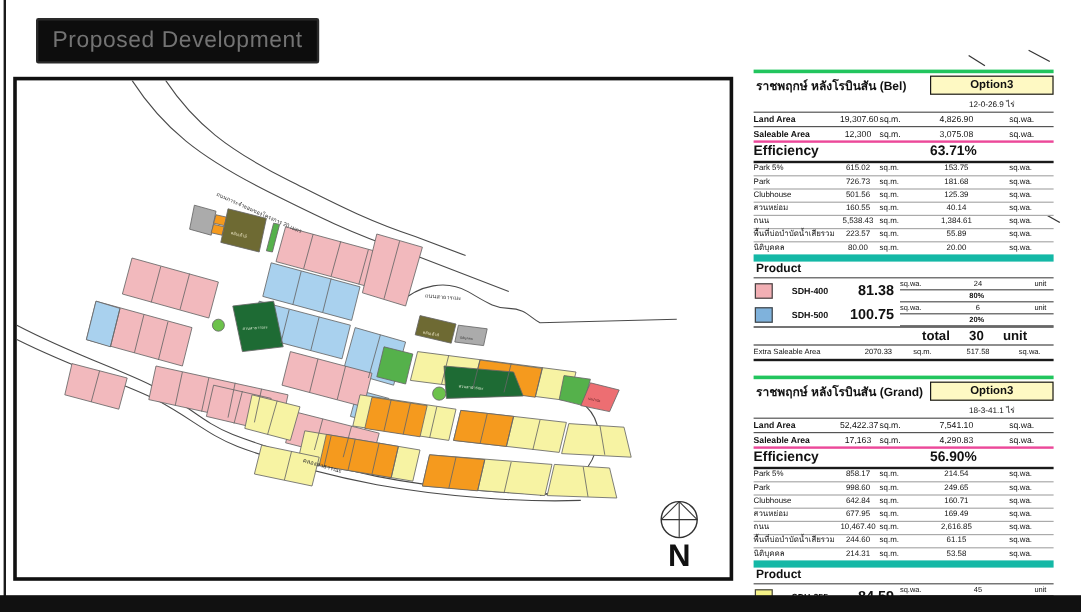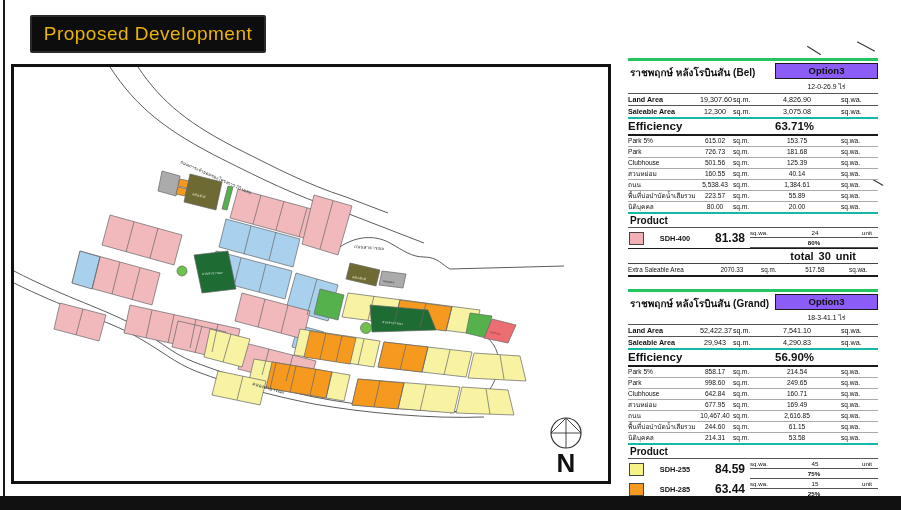--- a/index.html
+++ b/index.html
@@ -2,53 +2,53 @@
 <html><head>
 <meta charset="utf-8">
 <style>
   html,body{margin:0;padding:0;background:#e8e8e8;}
   .slide{position:relative;width:901px;height:510px;background:#fff;overflow:hidden;
          font-family:"Liberation Sans","DejaVu Sans",sans-serif;color:#111;}
   .left-edge{position:absolute;left:3px;top:0;width:2px;height:510px;background:#1a1a1a;}
   .bottom-bar{position:absolute;left:0;top:496px;width:901px;height:14px;background:#111;}
   .title-box{position:absolute;left:30px;top:15px;width:232px;height:34px;background:#0d0d0d;
              border:2px solid #2a2a2a;border-radius:2px;display:flex;align-items:center;justify-content:center;}
-  .title-box span{color:#eab308;font-size:19px;letter-spacing:.5px;}
+  .title-box span{color:#737373;font-size:19px;letter-spacing:.5px;}
   .map-frame{position:absolute;left:11px;top:64px;width:594px;height:414px;border:3px solid #111;background:#fff;}
   .map-frame svg{display:block;width:594px;height:414px;}
   
   .pen{position:absolute;border-top:1.6px solid #333;}
   
   .tables{position:absolute;left:628px;top:58px;width:250px;}
   .ptable{width:250px;}
   .ptable.second{margin-top:12px;}
   .t-head{display:grid;grid-template-columns:1fr 103px;border-top:3px solid #22c55e;min-height:26px;}
   .t-title{font-weight:bold;font-size:10px;line-height:1.2;padding:6px 0 2px 2px;}
-  .opt-box{border:1.6px solid #1a1a1a;font-weight:bold;font-size:9.5px;text-align:center;height:14px;line-height:14px;margin-top:2px;background:#8b5cf6;}
+  .opt-box{border:1.6px solid #1a1a1a;font-weight:bold;font-size:9.5px;text-align:center;height:14px;line-height:14px;margin-top:2px;background:#fef9c3;}
   .rai{font-size:6.8px;text-align:center;padding:2px 0 1px;}
   .grid-row{display:grid;grid-template-columns:72px 30px 26px 82px 1fr;}
   .area-row{font-size:7.2px;line-height:11px;border-top:1px solid #555;}
   .area-row .lbl{font-weight:bold;}
   .num{text-align:center;}
   .unit{padding-left:3px;}
-  .eff-row{display:grid;grid-template-columns:147px 1fr;border-top:2px solid #14b8a6;border-bottom:2px solid #1a1a1a;
+  .eff-row{display:grid;grid-template-columns:147px 1fr;border-top:2px solid #ec4899;border-bottom:2px solid #1a1a1a;
            font-weight:bold;font-size:11.5px;line-height:15px;}
   .detail-row{font-size:6.6px;line-height:10px;border-bottom:1px solid #aaa;}
   .detail-rows .detail-row:last-child{border-bottom:none;}
-  .prod-head{font-weight:bold;font-size:10px;line-height:13px;border-top:2px solid #14b8a6;border-bottom:1px solid #555;padding-left:2px;}
+  .prod-head{font-weight:bold;font-size:10px;line-height:13px;border-top:6px solid #14b8a6;border-bottom:1px solid #555;padding-left:2px;}
   .prod{display:grid;grid-template-columns:18px 58px 46px 1fr;align-items:center;height:20px;}
   .swatch{width:13px;height:11px;border:1px solid #444;margin-left:1px;}
   .pname{font-weight:bold;font-size:7.4px;text-align:center;}
   .psize{font-weight:bold;font-size:12px;text-align:right;padding-right:5px;}
   .pright{display:flex;flex-direction:column;justify-content:center;}
   .prow1{display:flex;justify-content:space-between;border-bottom:1px solid #555;font-size:6.2px;line-height:9px;padding-right:6px;}
   .prow2{border-bottom:1px solid #555;font-size:6.2px;line-height:9px;text-align:center;font-weight:bold;}
   .total-row{display:flex;justify-content:flex-end;border-top:1.6px solid #1a1a1a;font-weight:bold;
              font-size:11px;line-height:14px;padding:0 22px 0 2px;}
-  .total-val span{margin-left:5px;}
+  .total-val span{margin-left:16px;}
   .extra-row{display:grid;grid-template-columns:78px 52px 26px 62px 1fr;font-size:6.3px;line-height:11px;
              border-top:1px solid #444;border-bottom:2px solid #1a1a1a;}
 </style>
 </head>
 <body>
 
 <div class="slide">
   <div class="left-edge"></div>
 
   <div class="title-box">
@@ -279,20 +279,33 @@
             <div class="psize">81.38</div>
             <div class="pright">
               <div class="prow1">
                 <span>sq.wa.</span>
                 <span>24</span>
                 <span>unit</span>
               </div>
               <div class="prow2">80%</div>
             </div>
           </div>
+          <div class="prod">
+            <div class="swatch" style="background: rgb(127, 178, 220);"></div>
+            <div class="pname">SDH-500</div>
+            <div class="psize">100.75</div>
+            <div class="pright">
+              <div class="prow1">
+                <span>sq.wa.</span>
+                <span>6</span>
+                <span>unit</span>
+              </div>
+              <div class="prow2">20%</div>
+            </div>
+          </div>
         </div>
       <div class="total-row">
         <span>total</span>
         <span class="total-val"><span>30</span><span>unit</span></span>
       </div>
       <div class="extra-row">
         <span>Extra Saleable Area</span>
         <span class="num">2070.33</span>
         <span class="unit">sq.m.</span>
         <span class="num">517.58</span>
@@ -311,21 +324,21 @@
       <div class="area-rows">
           <div class="grid-row area-row">
             <span class="lbl">Land Area</span>
             <span class="num">52,422.37</span>
             <span class="unit">sq.m.</span>
             <span class="num">7,541.10</span>
             <span class="unit">sq.wa.</span>
           </div>
           <div class="grid-row area-row">
             <span class="lbl">Saleable Area</span>
-            <span class="num">29,943</span>
+            <span class="num">17,163</span>
             <span class="unit">sq.m.</span>
             <span class="num">4,290.83</span>
             <span class="unit">sq.wa.</span>
           </div>
         </div>
       <div class="eff-row">
         <span>Efficiency</span>
         <span>56.90%</span>
       </div>
       <div class="detail-rows">

